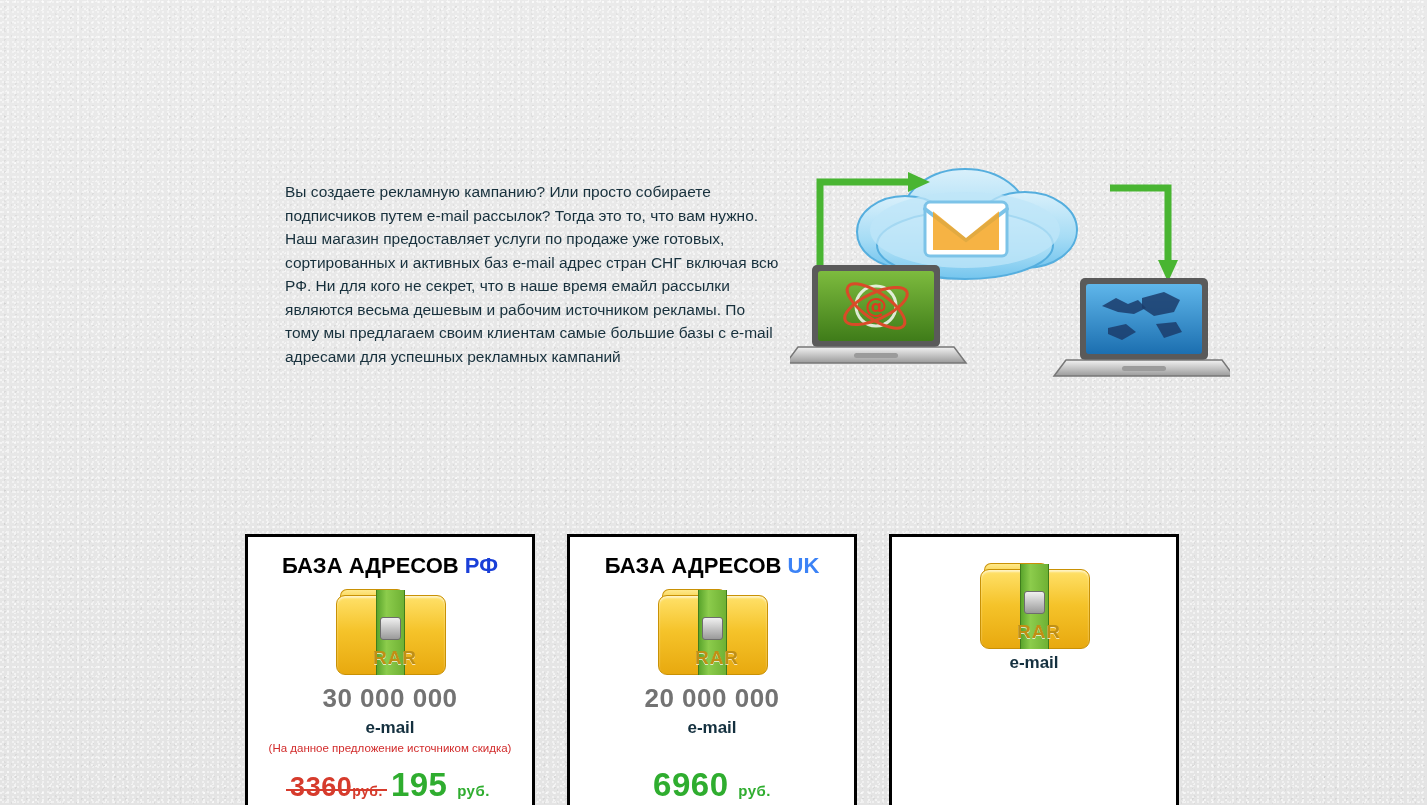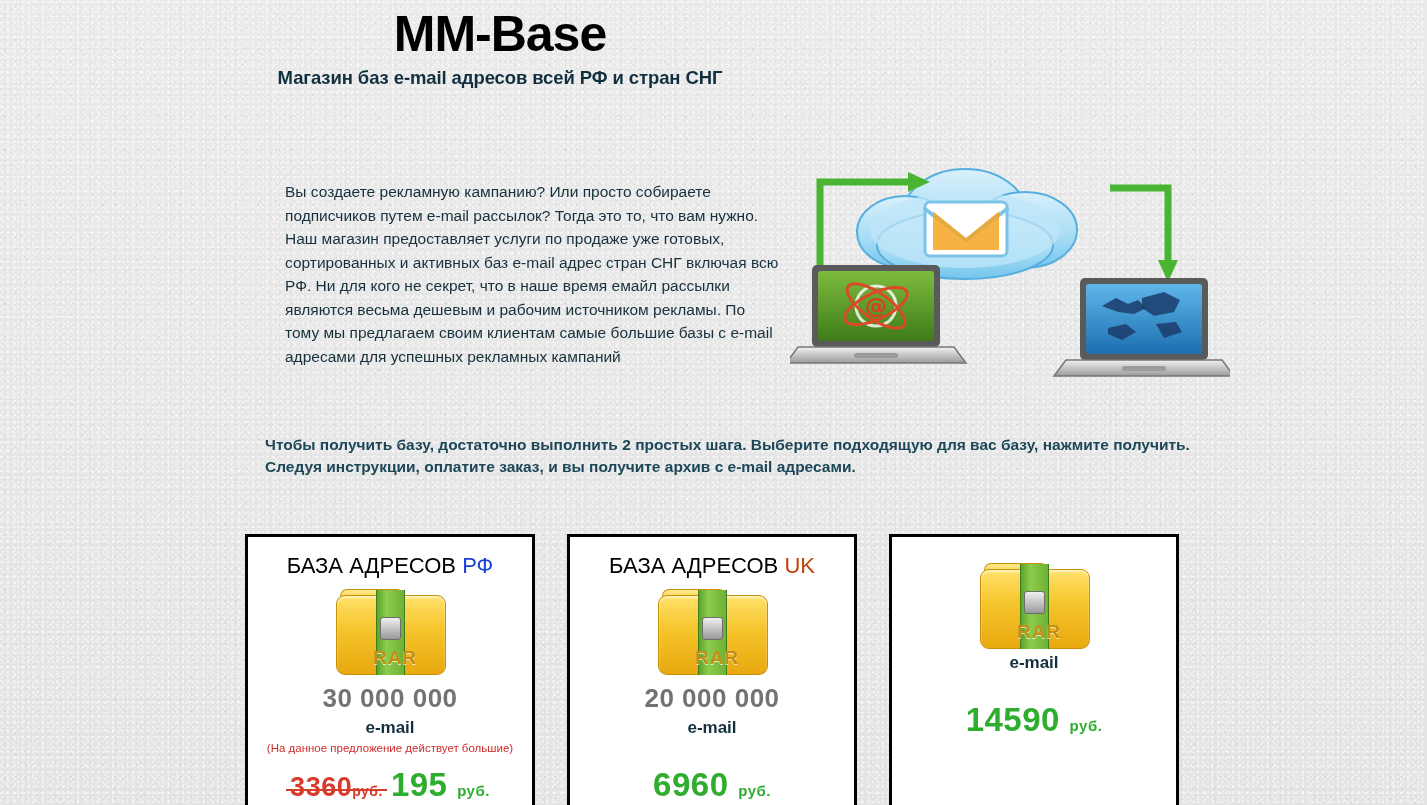--- a/index.html
+++ b/index.html
@@ -99,27 +99,27 @@
     background: #ffffff;
     border: 3px solid #000000;
     width: 290px;
     box-sizing: border-box;
     padding: 16px 10px 10px 10px;
     text-align: center;
     height: 300px;
   }
   .card-title {
     font-size: 22px;
-    font-weight: normal;
+    font-weight: bold;
     color: #000000;
     margin: 0 0 2px 0;
     white-space: nowrap;
   }
   .card-title .code-ru { color: #1a3fd8; }
-  .card-title .code-uk { color: #c2410c; }
+  .card-title .code-uk { color: #3b82f6; }
   .card-title .code-by { color: #e8a317; }
 
   .rar-icon {
     margin: 10px auto 2px auto;
     width: 108px;
     height: 86px;
     position: relative;
   }
   .rar-body {
     position: absolute;
@@ -222,24 +222,20 @@
     font-size: 15px;
     font-weight: bold;
     color: #2fad2f;
   }
 </style>
 </head>
 <body>
 
 <div class="page">
 
-  <div class="header">
-    <h1 class="site-title">MM-Base</h1>
-    <div class="site-subtitle">Магазин баз e-mail адресов всей РФ и стран СНГ</div>
-  </div>
 
   <div class="intro">Вы создаете рекламную кампанию? Или просто собираете подписчиков путем e-mail рассылок? Тогда это то, что вам нужно. Наш магазин предоставляет услуги по продаже уже готовых, сортированных и активных баз e-mail адрес стран СНГ включая всю РФ. Ни для кого не секрет, что в наше время емайл рассылки являются весьма дешевым и рабочим источником рекламы. По тому мы предлагаем своим клиентам самые большие базы с e-mail адресами для успешных рекламных кампаний</div>
 
   <div class="illustration">
     <svg width="440" height="275" viewBox="0 0 440 275" xmlns="http://www.w3.org/2000/svg">
       <defs>
         <linearGradient id="cloudG" x1="0" y1="0" x2="0" y2="1">
           <stop offset="0%" stop-color="#d9f0fb"></stop>
           <stop offset="60%" stop-color="#a6dcf5"></stop>
           <stop offset="100%" stop-color="#74c5ee"></stop>
@@ -295,39 +291,38 @@
         <path d="M312 196 l14 -8 l12 6 l10 -4 l8 8 l-12 6 l-16 -2 z" fill="#1b3c6b" opacity="0.85"></path>
         <path d="M352 188 l22 -6 l16 8 l-6 12 l-20 4 l-12 -8 z" fill="#1b3c6b" opacity="0.85"></path>
         <path d="M318 218 l18 -4 l10 8 l-14 8 l-14 -6 z" fill="#1b3c6b" opacity="0.85"></path>
         <path d="M366 214 l20 -2 l6 10 l-18 6 z" fill="#1b3c6b" opacity="0.85"></path>
         <path d="M276 250 L432 250 L444 266 L264 266 Z" fill="url(#baseG)" stroke="#777" stroke-width="1.5"></path>
         <rect x="332" y="256" width="44" height="5" rx="2.5" fill="#9b9b9b"></rect>
       </g>
     </svg>
   </div>
 
-  <div class="steps-note">Чтобы получить базу, достаточно выполнить 2 простых шага. Выберите подходящую для вас базу, нажмите получить. Следуя инструкции, оплатите заказ, и вы получите архив с e-mail адресами.</div>
 
   <div class="cards">
 
     <div class="card">
       <div class="card-title">
         <span>БАЗА АДРЕСОВ</span>
         <span class="code-ru">РФ</span>
       </div>
       <div class="rar-icon">
         <div class="rar-flap"></div>
         <div class="rar-body"></div>
         <div class="rar-strap"></div>
         <div class="rar-buckle"></div>
         <div class="rar-label">RAR</div>
       </div>
       <div class="card-count">30 000 000</div>
       <div class="card-unit">e-mail</div>
-      <div class="card-discount-note">(На данное предложение действует большие)</div>
+      <div class="card-discount-note">(На данное предложение источником скидка)</div>
       <div class="price-row">
         <span class="old-price">
           <span>3360</span><span class="cur">руб.</span>
         </span>
         <span class="new-price">
           <span>195</span> <span class="cur">руб.</span>
         </span>
       </div>
     </div>
 
@@ -356,21 +351,16 @@
     <div class="card">
       <div class="rar-icon">
         <div class="rar-flap"></div>
         <div class="rar-body"></div>
         <div class="rar-strap"></div>
         <div class="rar-buckle"></div>
         <div class="rar-label">RAR</div>
       </div>
       <div class="card-unit">e-mail</div>
       <div class="card-discount-note"></div>
-      <div class="price-row">
-        <span class="new-price">
-          <span>14590</span> <span class="cur">руб.</span>
-        </span>
-      </div>
     </div>
 
   </div>
 </div>
 
 </body></html>

